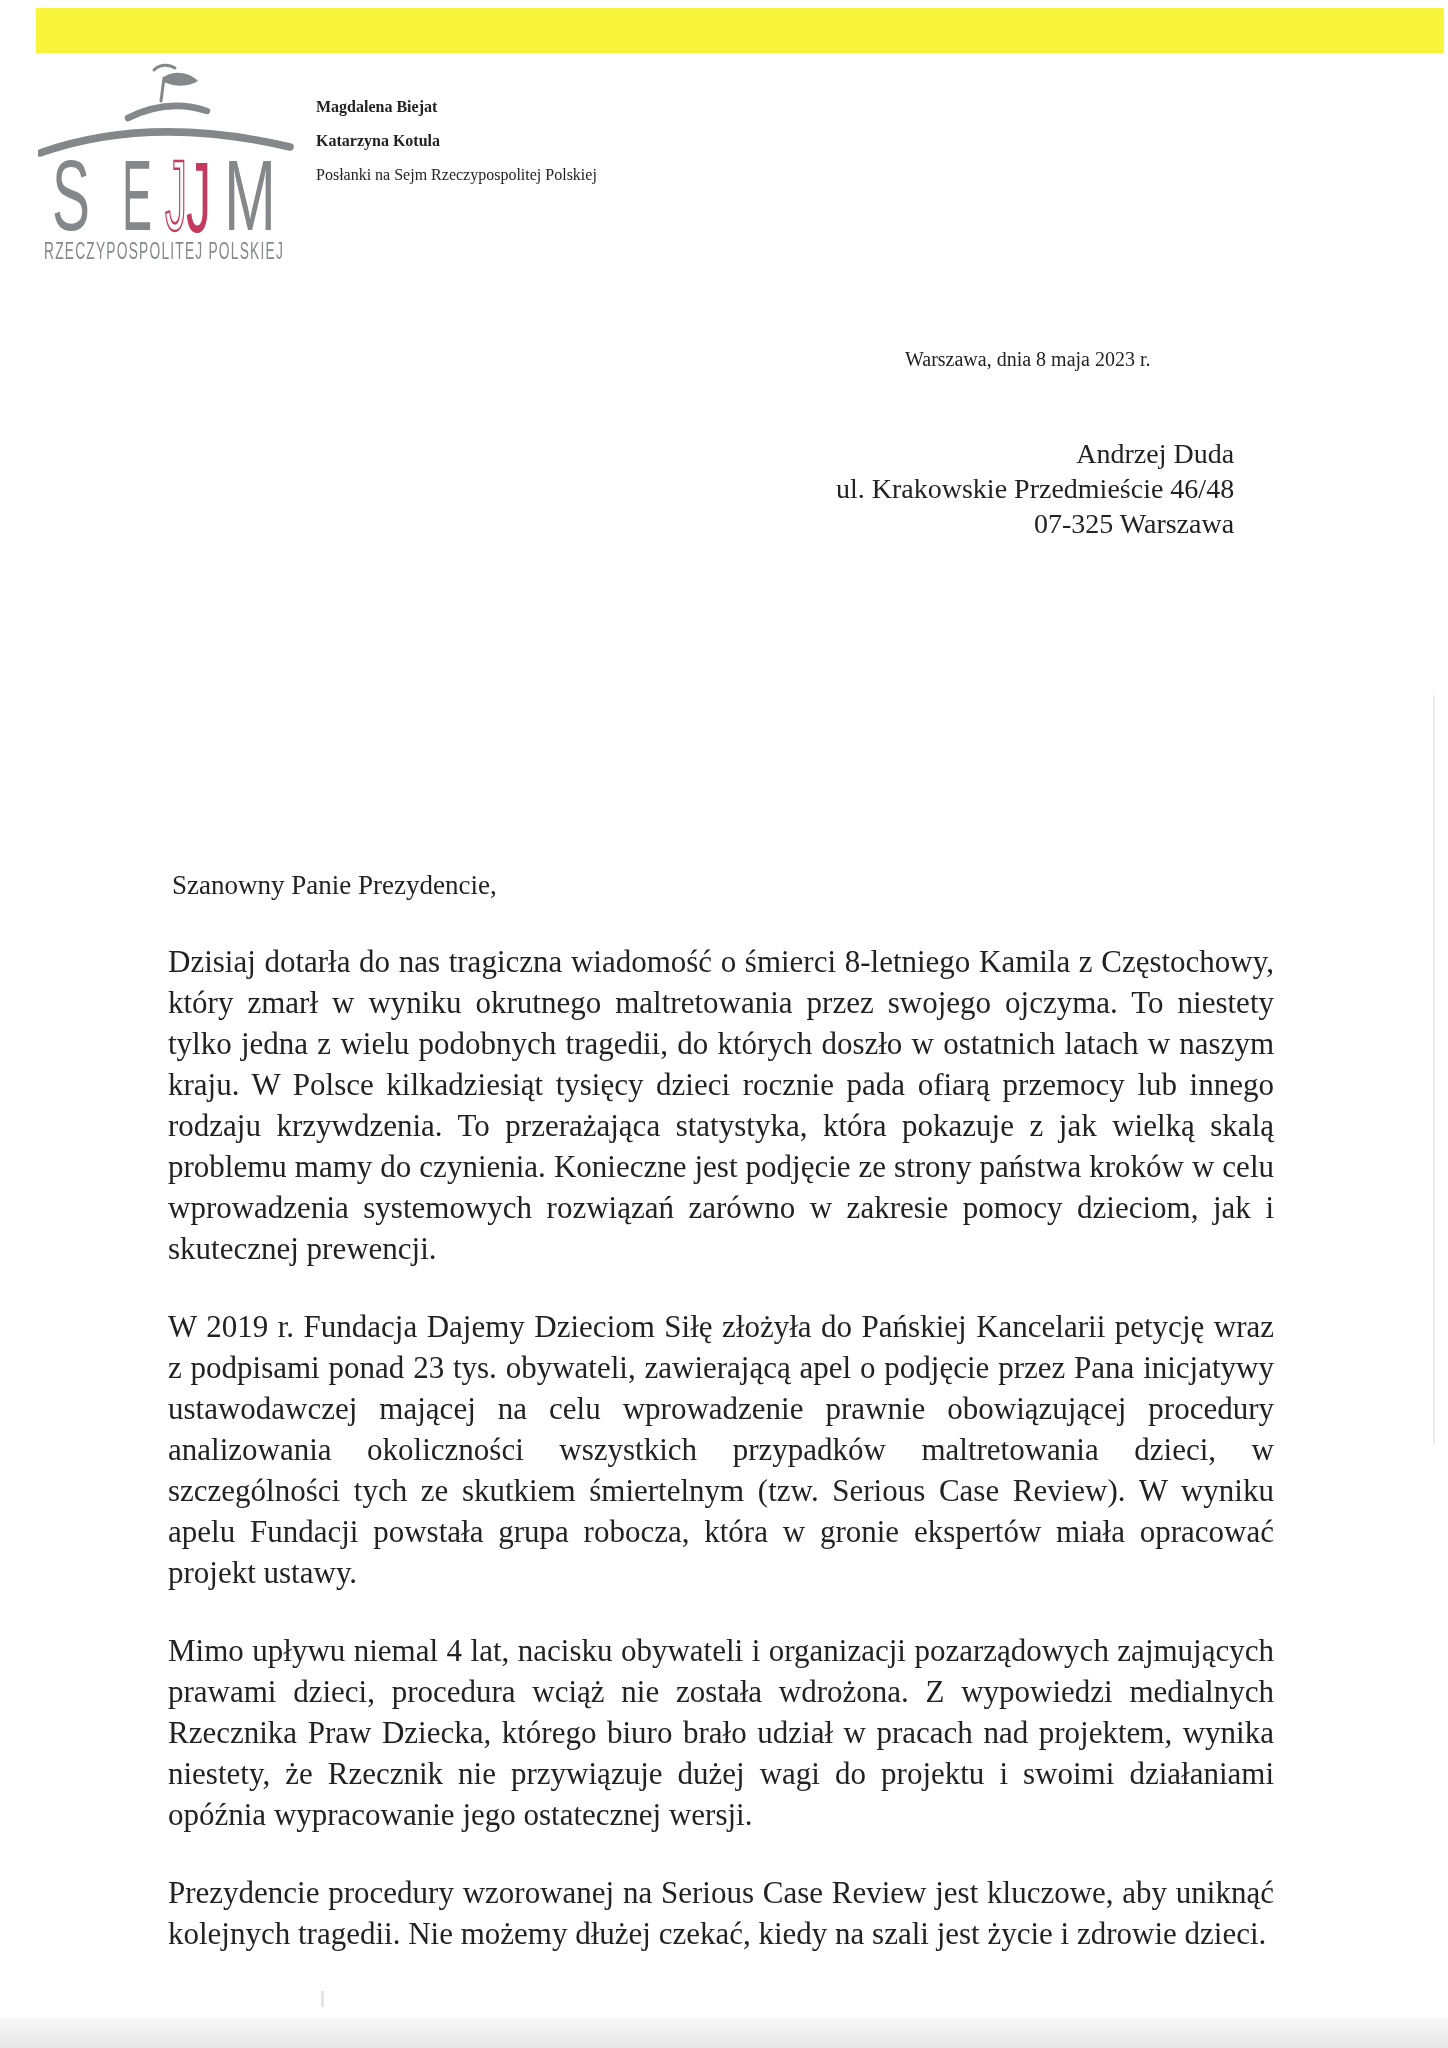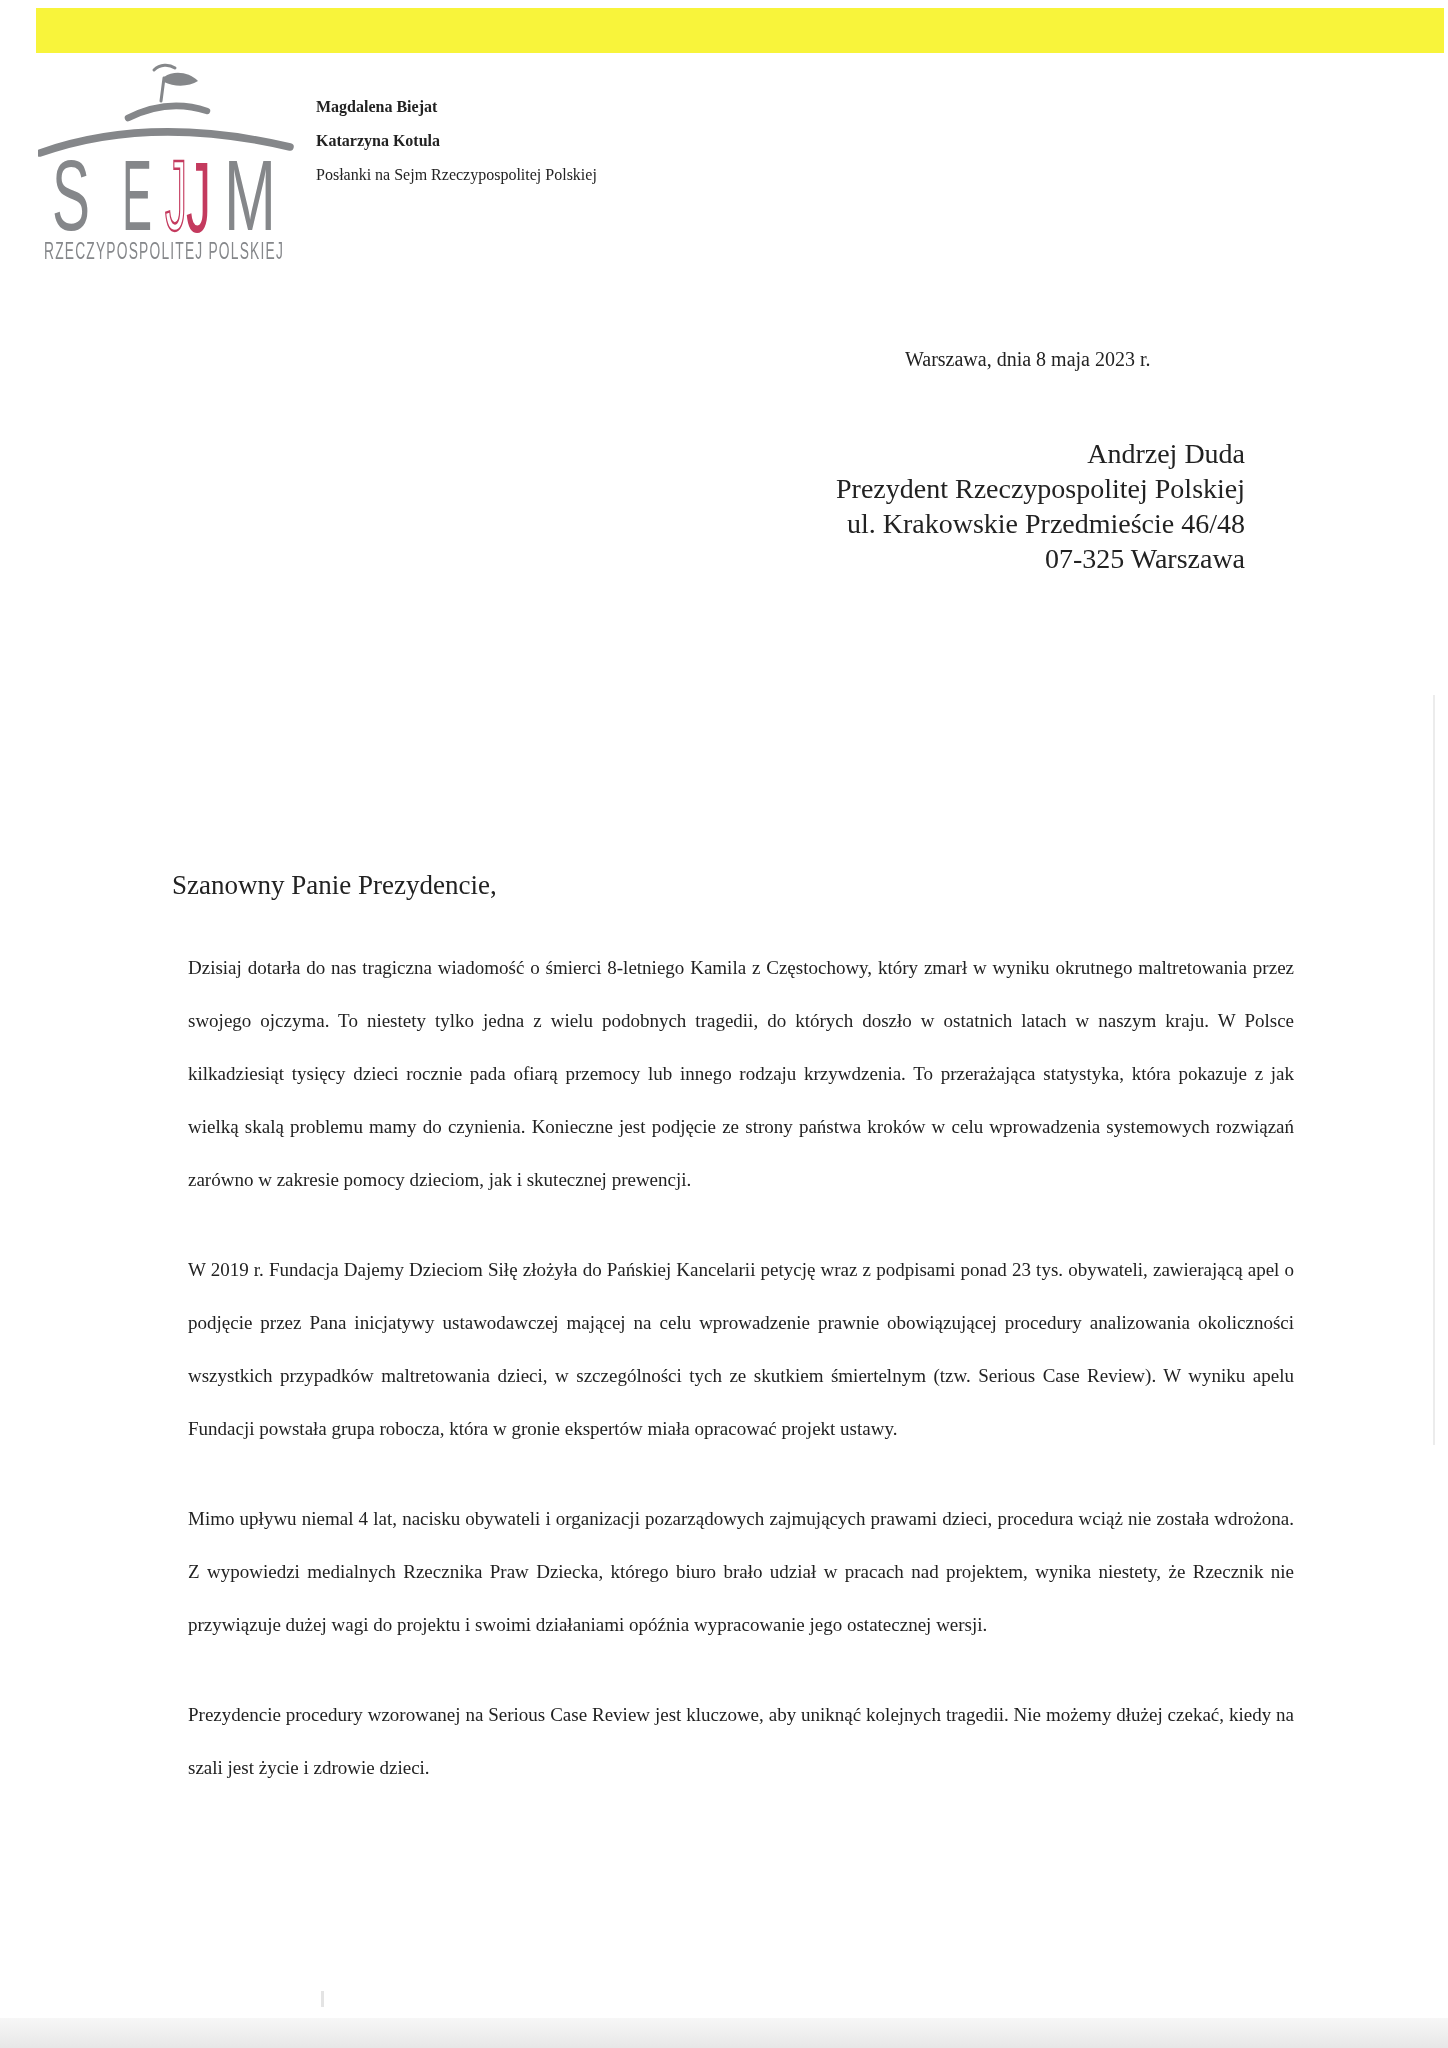--- a/index.html
+++ b/index.html
@@ -66,25 +66,25 @@
   
   .salutation {
     position: absolute;
     left: 172px;
     top: 870px;
     font-size: 27px;
   }
   
   .body-text {
     position: absolute;
-    left: 188px;
+    left: 168px;
     top: 941px;
     width: 1106px;
-    font-size: 19px;
-    line-height: 53px;
+    font-size: 31px;
+    line-height: 41px;
     text-align: justify;
   }
   .body-text p {
     margin: 0 0 37px 0;
     padding: 0;
   }
   
   .scan-edge-line {
     position: absolute;
     left: 1433px;
@@ -144,21 +144,20 @@
   <div class="sender">
     <div class="name">Magdalena Biejat</div>
     <div class="name">Katarzyna Kotula</div>
     <div class="role">Posłanki na Sejm Rzeczypospolitej Polskiej</div>
   </div>
 
   <div class="dateline">Warszawa, dnia 8 maja 2023 r.</div>
 
   <div class="recipient">
     <div>Andrzej Duda</div>
-    <div>Prezydent Rzeczypospolitej Polskiej</div>
     <div>ul. Krakowskie Przedmieście 46/48</div>
     <div>07-325 Warszawa</div>
   </div>
 
   <div class="salutation">Szanowny Panie Prezydencie,</div>
 
   <div class="body-text">
     <p>Dzisiaj dotarła do nas tragiczna wiadomość o śmierci 8-letniego Kamila z Częstochowy, który zmarł w wyniku okrutnego maltretowania przez swojego ojczyma. To niestety tylko jedna z wielu podobnych tragedii, do których doszło w ostatnich latach w naszym kraju. W Polsce kilkadziesiąt tysięcy dzieci rocznie pada ofiarą przemocy lub innego rodzaju krzywdzenia. To przerażająca statystyka, która pokazuje z jak wielką skalą problemu mamy do czynienia. Konieczne jest podjęcie ze strony państwa kroków w celu wprowadzenia systemowych rozwiązań zarówno w zakresie pomocy dzieciom, jak i skutecznej prewencji.</p>
     <p>W 2019 r. Fundacja Dajemy Dzieciom Siłę złożyła do Pańskiej Kancelarii petycję wraz z podpisami ponad 23 tys. obywateli, zawierającą apel o podjęcie przez Pana inicjatywy ustawodawczej mającej na celu wprowadzenie prawnie obowiązującej procedury analizowania okoliczności wszystkich przypadków maltretowania dzieci, w szczególności tych ze skutkiem śmiertelnym (tzw. Serious Case Review). W wyniku apelu Fundacji powstała grupa robocza, która w gronie ekspertów miała opracować projekt ustawy.</p>
     <p>Mimo upływu niemal 4 lat, nacisku obywateli i organizacji pozarządowych zajmujących prawami dzieci, procedura wciąż nie została wdrożona. Z wypowiedzi medialnych Rzecznika Praw Dziecka, którego biuro brało udział w pracach nad projektem, wynika niestety, że Rzecznik nie przywiązuje dużej wagi do projektu i swoimi działaniami opóźnia wypracowanie jego ostatecznej wersji.</p>

